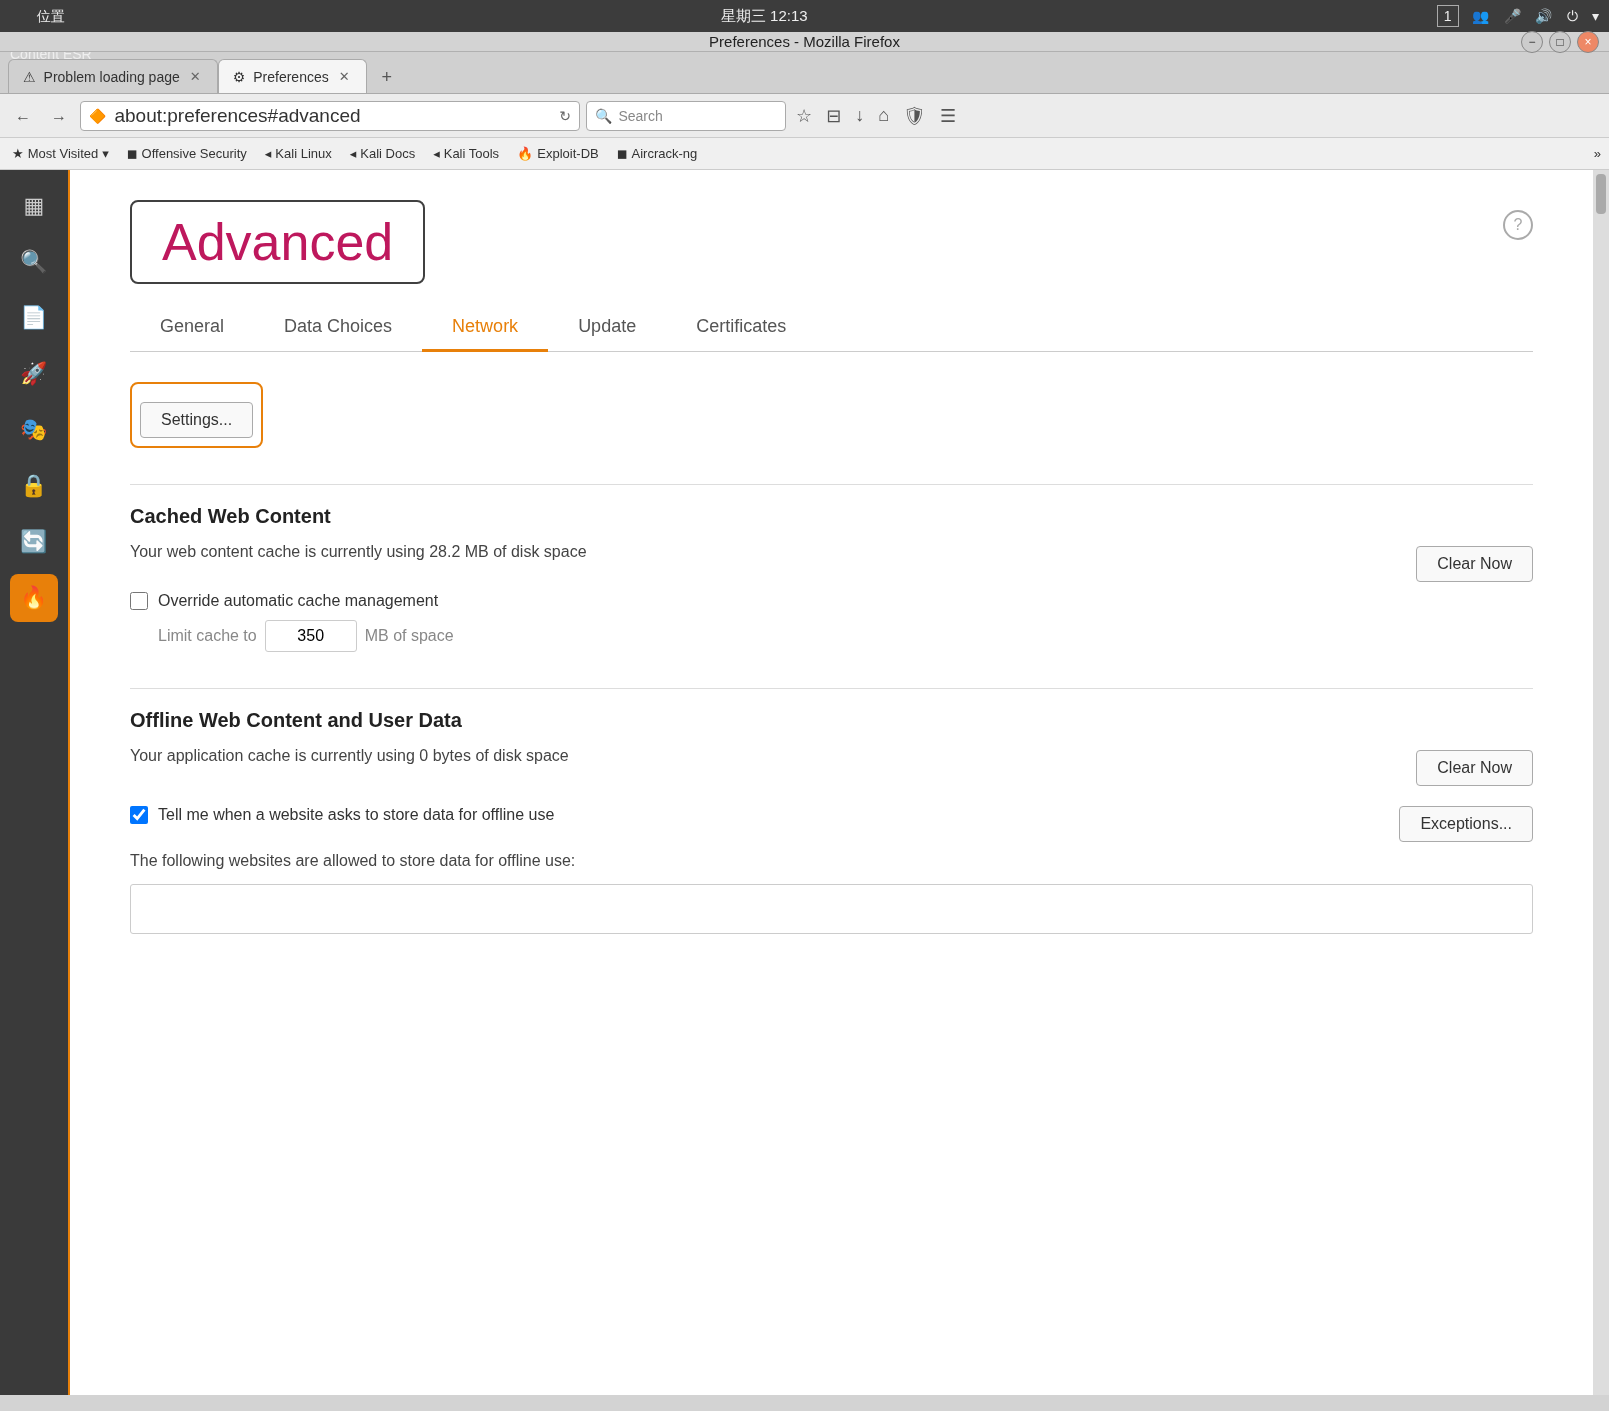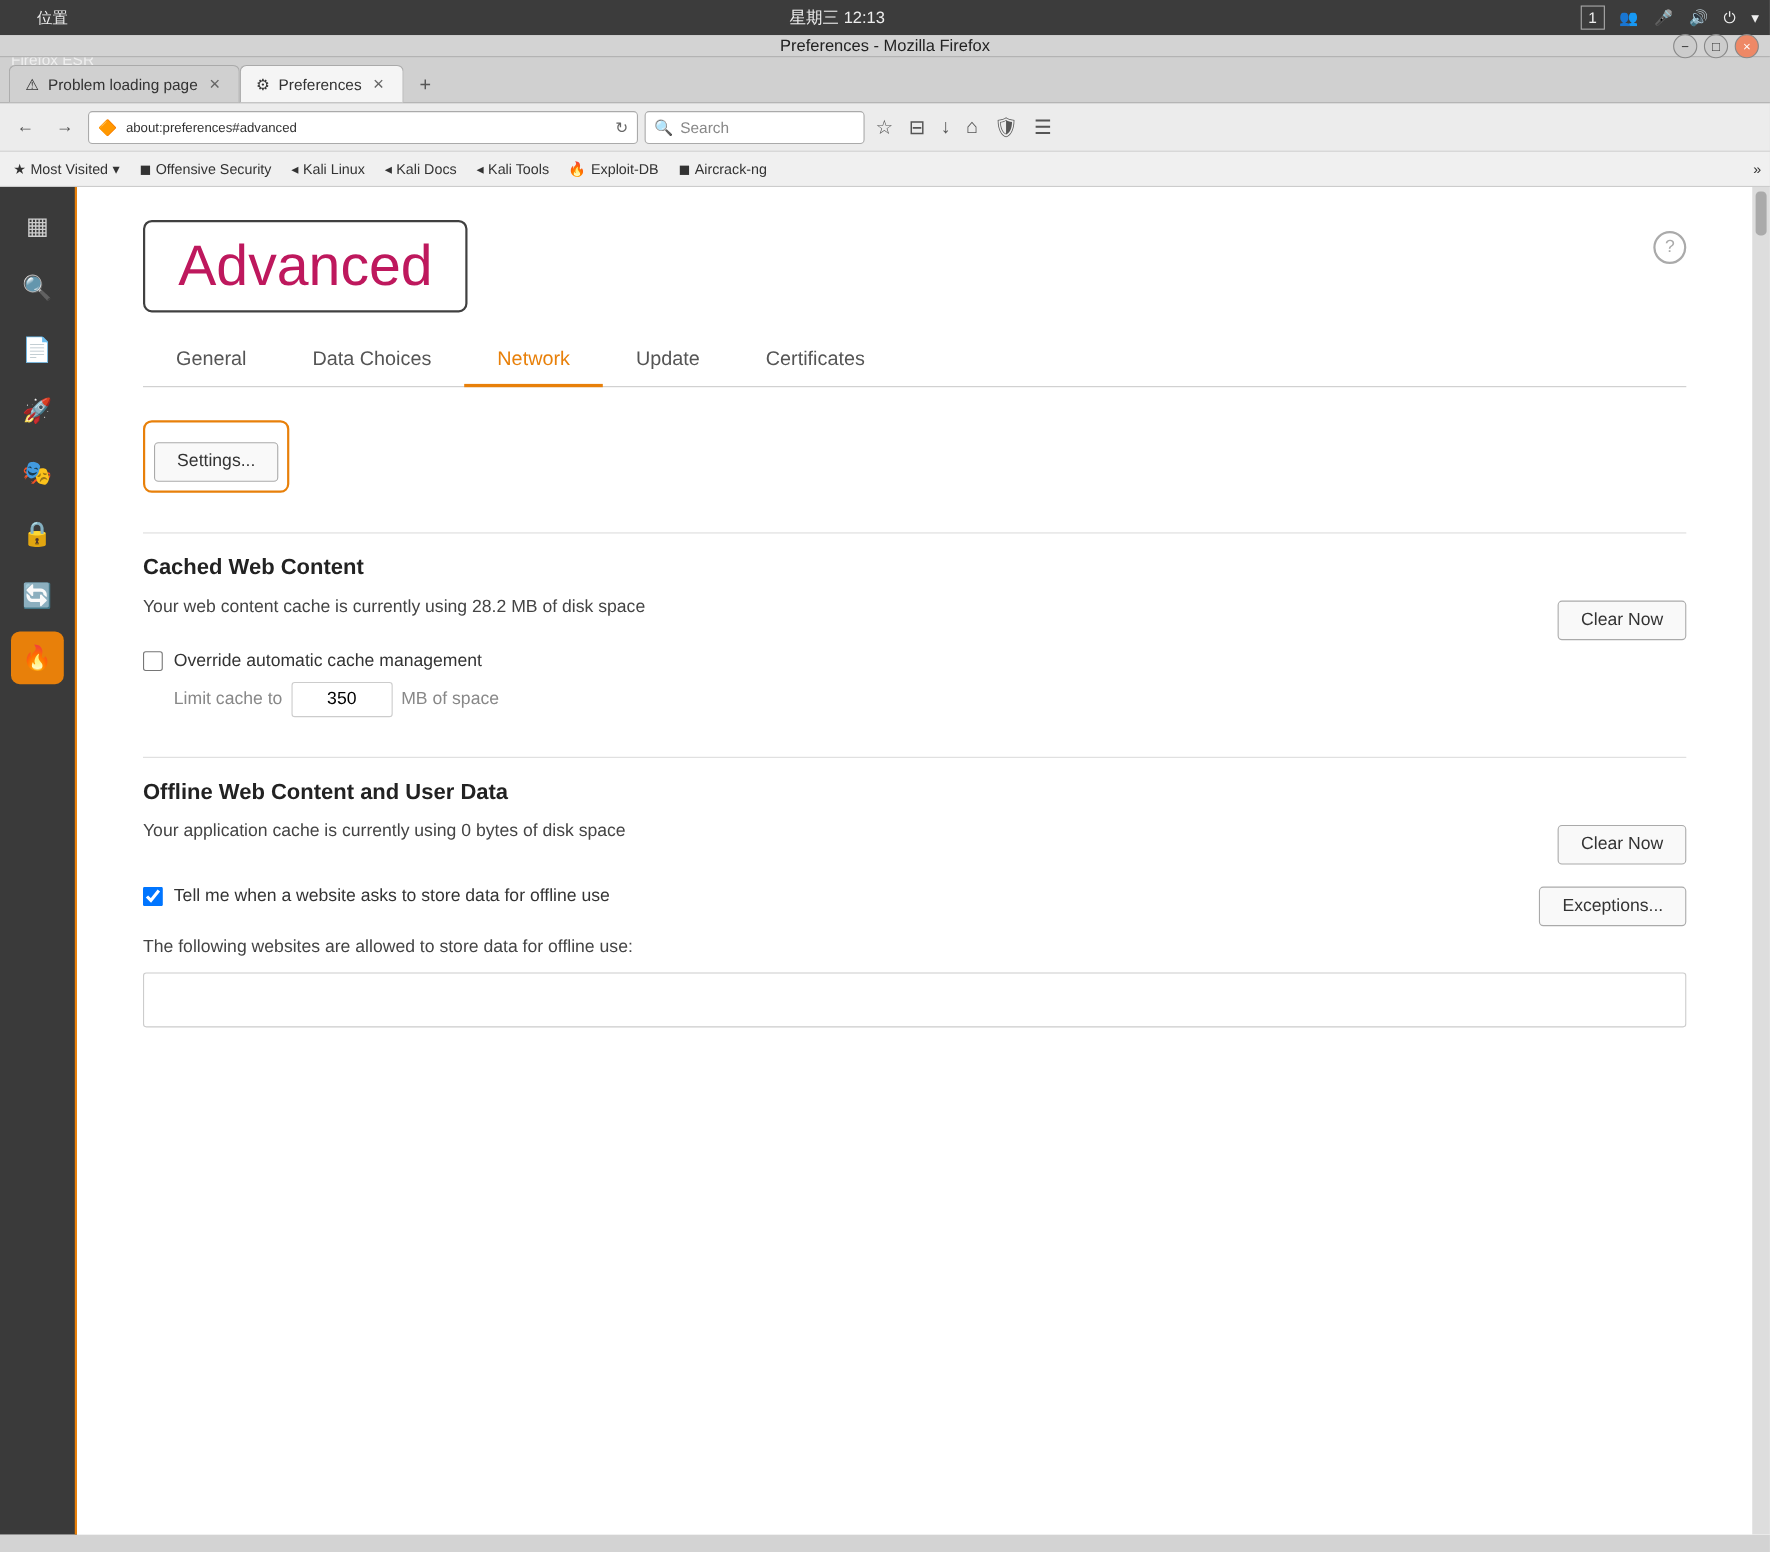--- a/index.html
+++ b/index.html
@@ -118,21 +118,21 @@
       background: white;
       display: flex;
       align-items: center;
       padding: 0 8px;
       font-size: 14px;
       color: #222;
       gap: 8px;
       max-width: 500px;
     }
     .url-favicon { color: #e77; font-size: 14px; }
-    .url-text { flex: 1; font-size: 12px; color: #333; }
+    .url-text { flex: 1; font-size: 19px; color: #333; }
     .url-reload { color: #666; font-size: 14px; cursor: pointer; }
     .search-bar {
       height: 30px;
       border: 1px solid #aaa;
       border-radius: 4px;
       background: white;
       display: flex;
       align-items: center;
       padding: 0 8px;
       font-size: 14px;
@@ -358,21 +358,21 @@
       justify-content: space-between;
     }
   </style>
 </head>
 <body>
 
 <div class="system-bar">
   <div class="system-bar-left">
     <span>应用程序</span>
     <span>位置</span>
-    <span>Firefox ESR</span>
+    <span>Content ESR</span>
   </div>
   <div class="system-bar-center">星期三 12:13</div>
   <div class="system-bar-right">
     <span style="border:1px solid #aaa;padding:2px 6px;font-size:14px;">1</span>
     <span>👥</span>
     <span>🎤</span>
     <span>🔊</span>
     <span>⏻</span>
     <span>▾</span>
   </div>

